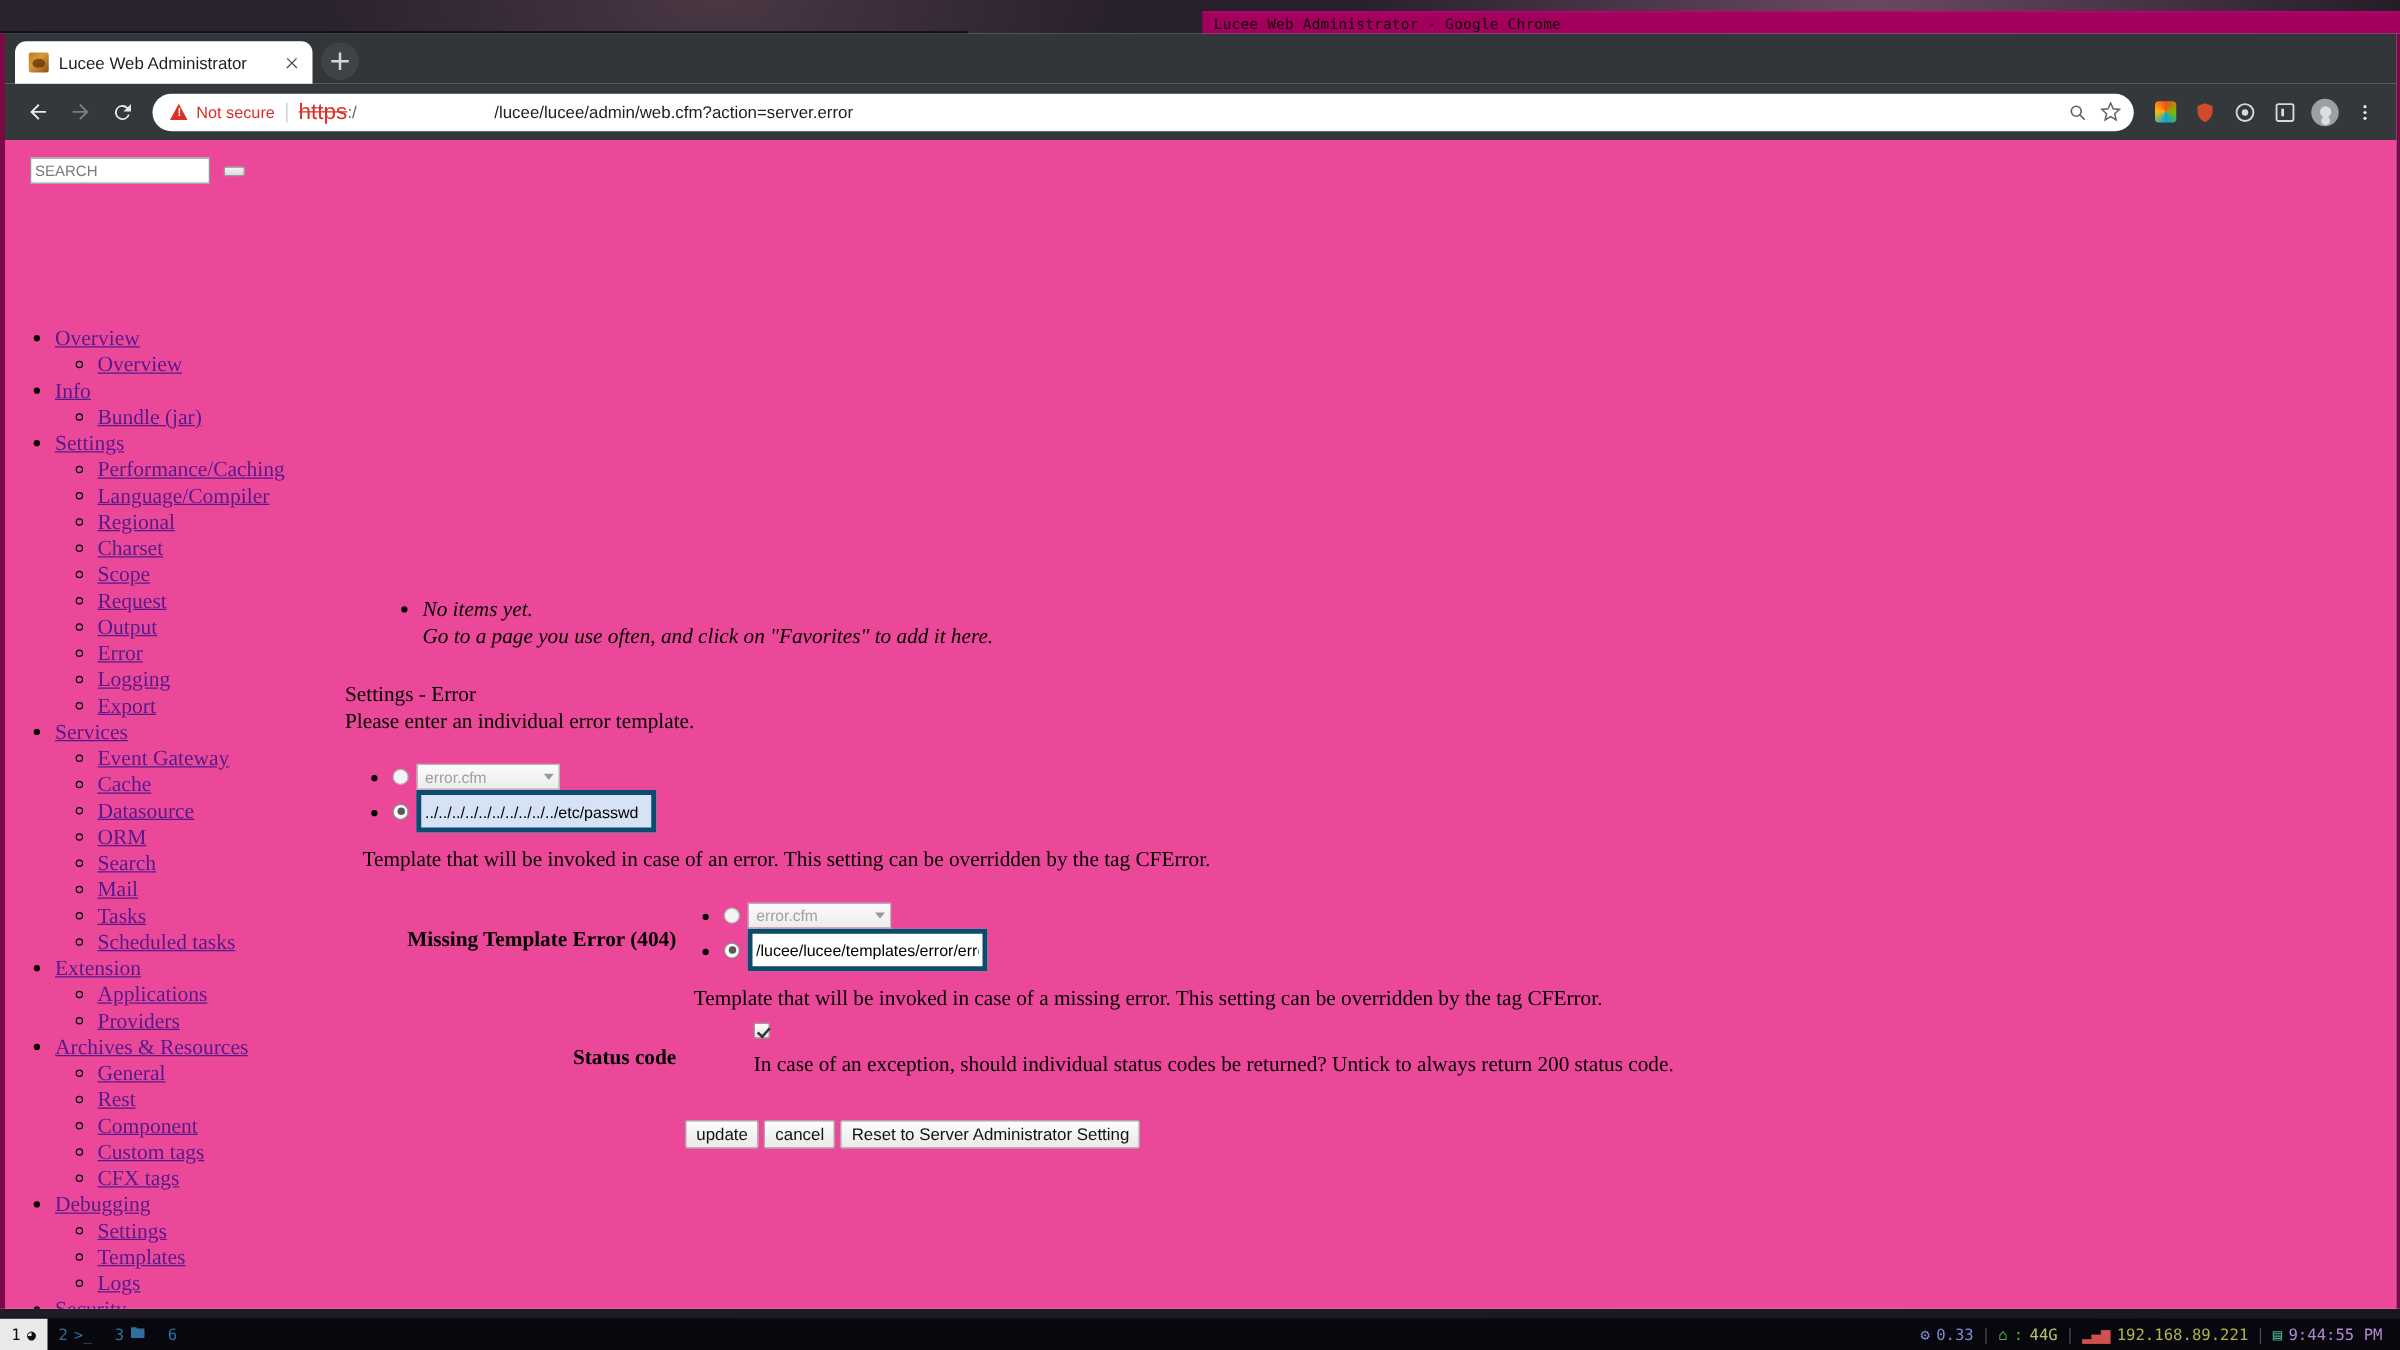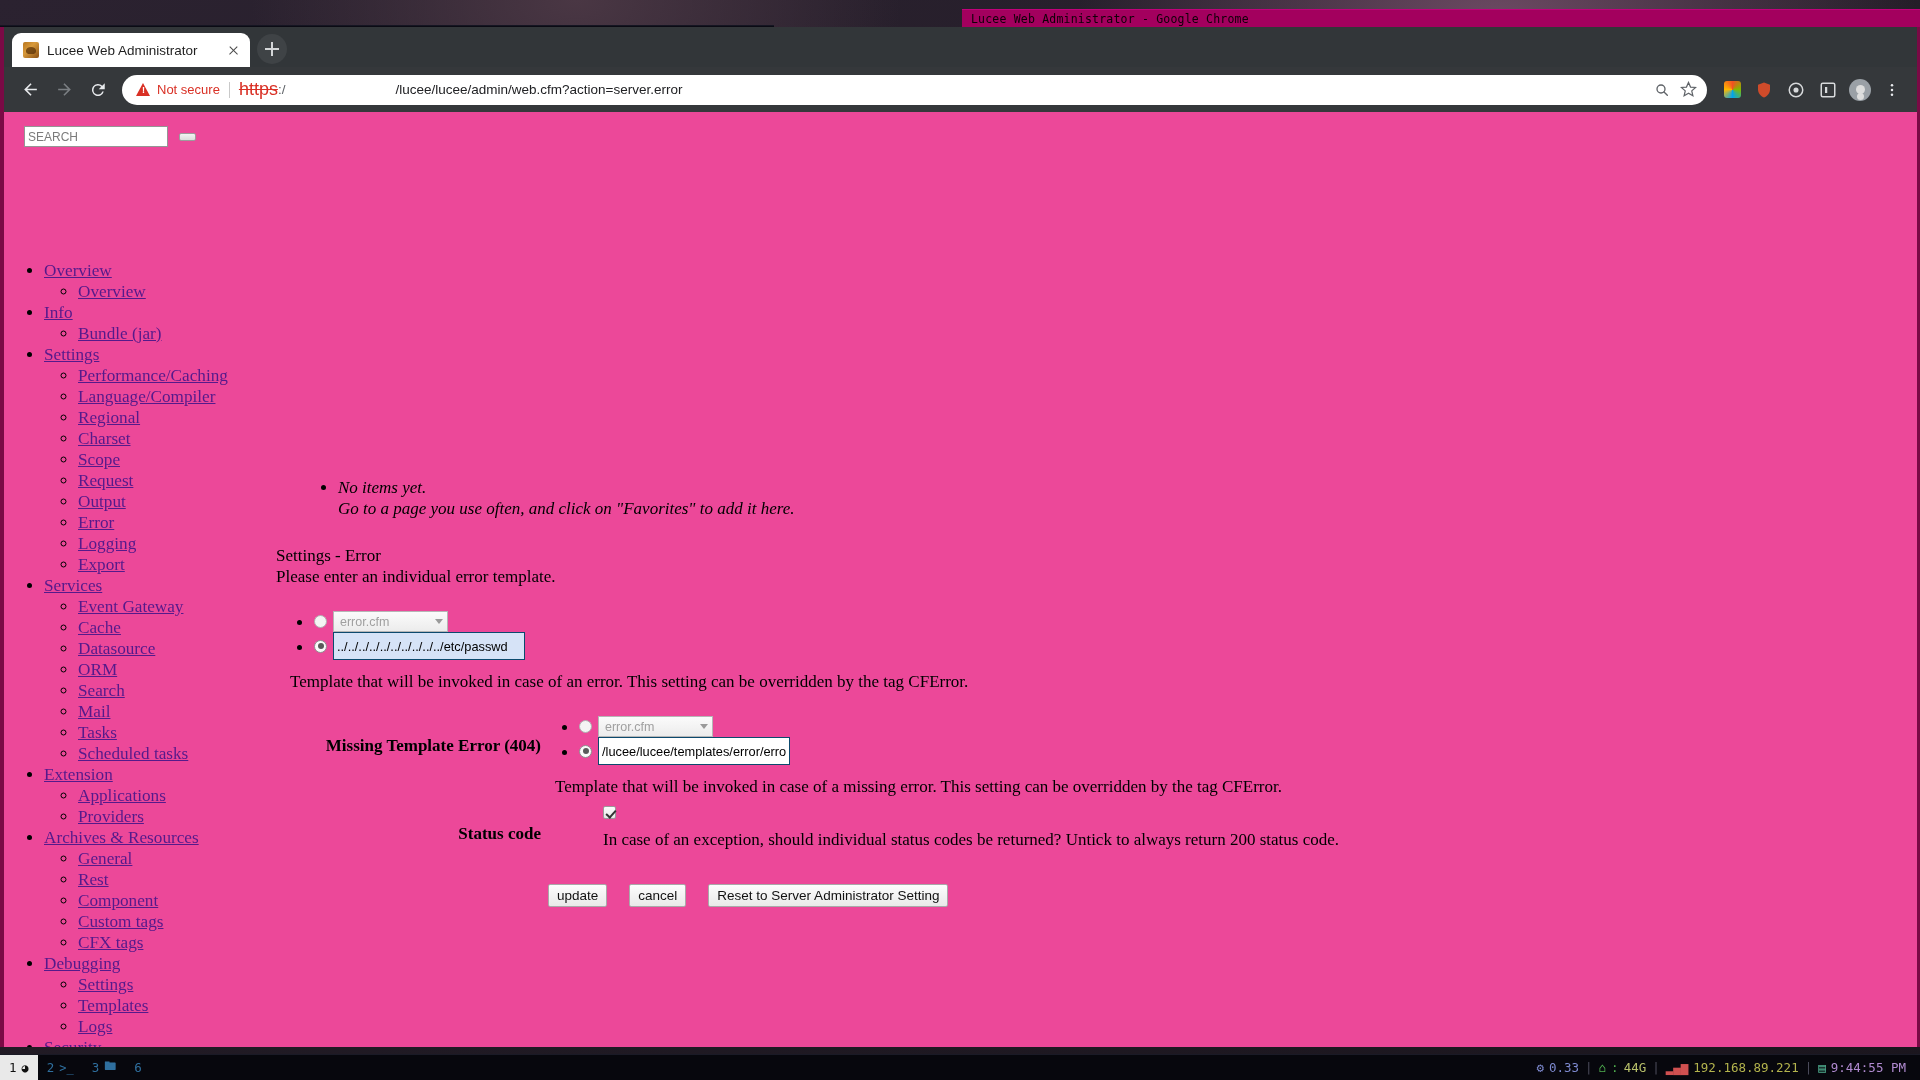--- a/index.html
+++ b/index.html
@@ -309,21 +309,21 @@
   }
   .fakeselect .sel-val { flex:1 1 auto; }
   .fakeselect .caret {
     width:0;height:0;
     border-left:4px solid transparent;
     border-right:4px solid transparent;
     border-top:5px solid #9a9a9a;
   }
   .txtin {
     width:192px; height:15px;
-    border:1px solid #0c4a6e;
+    border:4px solid #0c4a6e;
     background:#fff;
     font-family:"Liberation Sans", sans-serif;
     font-size:12.8px;
     color:#000;
     padding:13px 3px;
   }
   .txtin.selected {
     background:#d6e3f7;
     color:#000;
   }
@@ -338,21 +338,21 @@
     border-radius:2px;
   }
   .chkbox:checked::after {
     content:"";
     position:absolute; left:3.5px; top:0.5px;
     width:4px; height:8px;
     border:solid #333; border-width:0 2px 2px 0;
     transform:rotate(42deg);
   }
 
-  #btnrow { margin:34px 0 0 272px; display:flex; gap:22px; }
+  #btnrow { margin:34px 0 0 272px; display:flex; gap:4px; }
   .btn {
     font-family:"Liberation Sans", sans-serif;
     font-size:13.5px;
     background:linear-gradient(#fdfdfd,#e9e9e9);
     border:1px solid #a9a9a9;
     border-radius:2px;
     padding:3px 8px;
     color:#111;
     cursor:pointer;
   }

